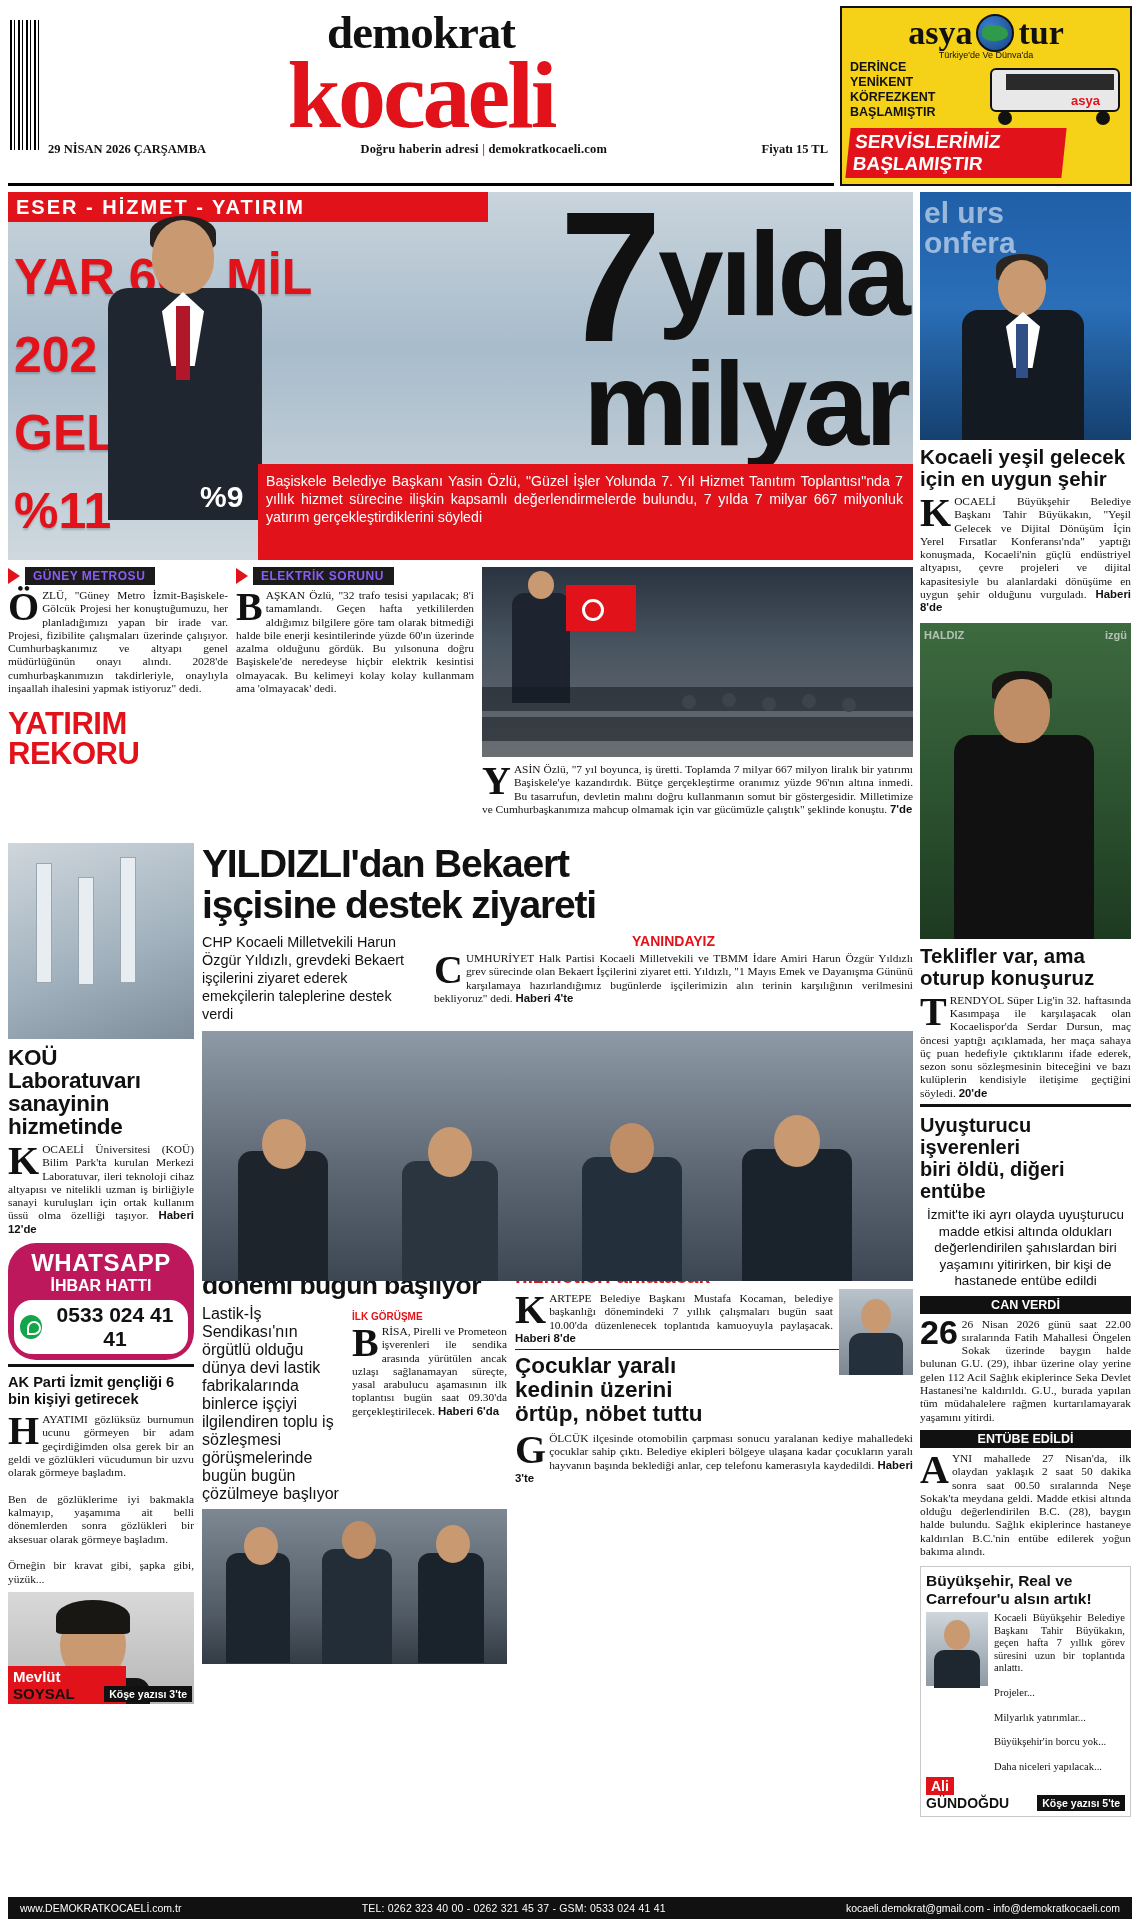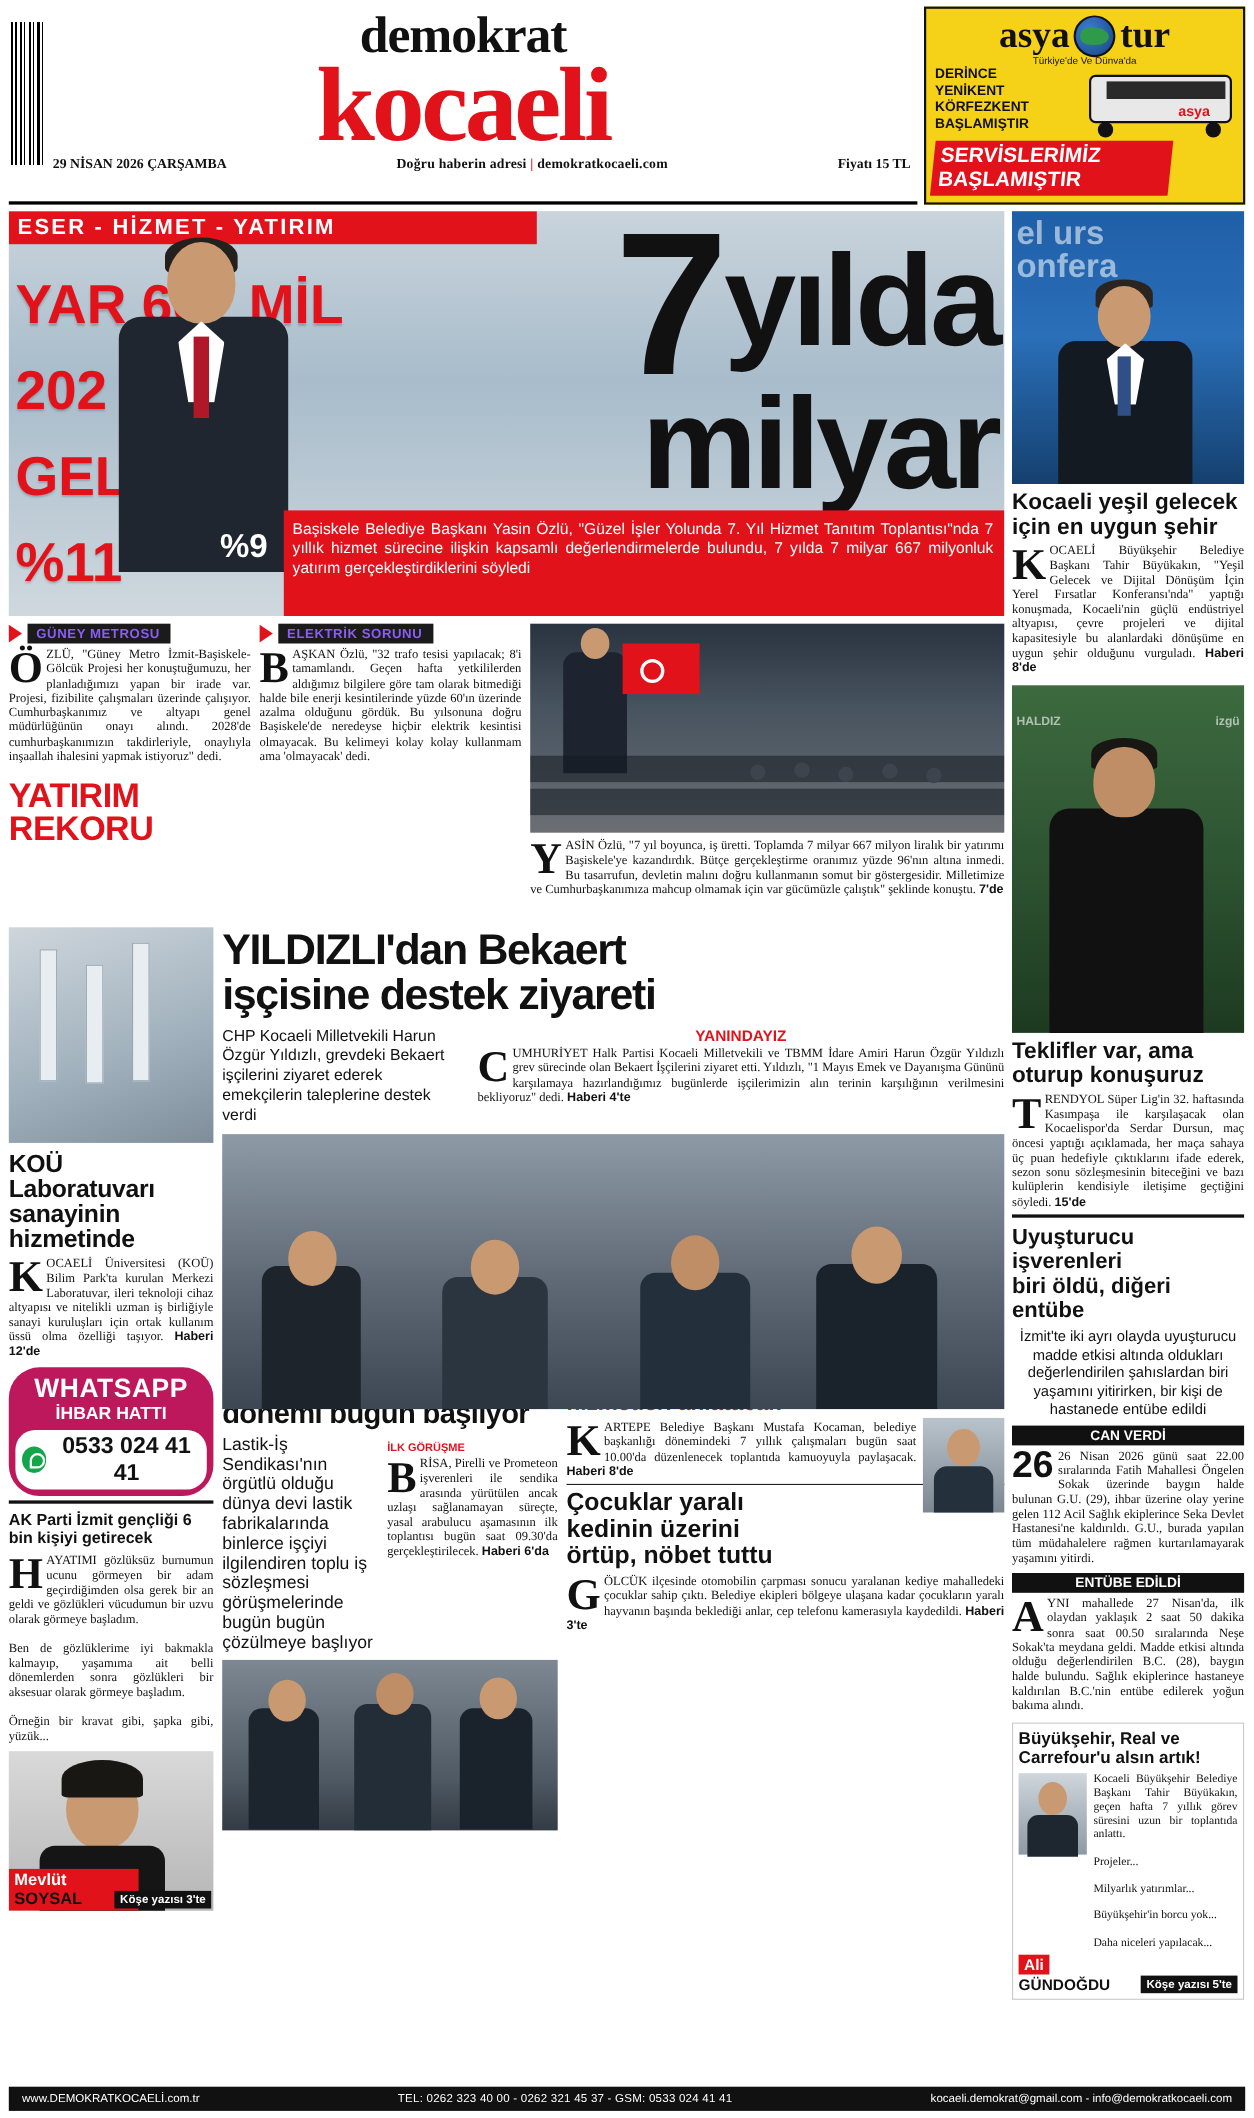--- a/index.html
+++ b/index.html
@@ -198,21 +198,21 @@
   .wa-num {
     margin-top:5px; background:#fff; color:#111; border-radius:18px; padding:3px 6px;
     display:flex; align-items:center; justify-content:center; gap:6px;
     font-family:"Liberation Sans",sans-serif; font-weight:bold; font-size:21px;
   }
   .wa-ic { width:24px;height:24px;border-radius:50%;background:#13a54a;position:relative;}
   .wa-ic::after{content:"";position:absolute;left:7px;top:6px;width:10px;height:10px;border:2px solid #fff;border-radius:50% 50% 50% 0;}
   .akparti-t { font-family:"Liberation Sans",sans-serif; font-weight:bold; font-size:14.6px;
     line-height:17px; margin:7px 0 5px; }
   .col-photo-col {
-    margin-top:6px; width:100%; height:145px;
+    margin-top:6px; width:100%; height:112px;
     background:linear-gradient(180deg,#d9d9d9,#b6b6b6); position:relative; overflow:hidden;
   }
   .mevlut-band {
     position:absolute; left:0; bottom:0; width:118px;
     background:#e2121a; color:#fff; font-family:"Liberation Sans",sans-serif;
     font-weight:bold; font-size:15px; line-height:17px; padding:2px 5px;
   }
   .mevlut-band .sec { color:#111; }
   .kose-tag {
     background:#111; color:#fff; font-family:"Liberation Sans",sans-serif; font-size:10.5px;
@@ -259,21 +259,21 @@
   }
   .rc-photo2 {
     width:100%; height:316px; margin-top:8px;
     background:linear-gradient(180deg,#3d6a3f 0%,#2c5230 55%,#1d3a21 100%);
     position:relative; overflow:hidden;
   }
   .rc-photo2 .ph-head{position:absolute;left:74px;top:56px;width:56px;height:64px;background:#c08e66;border-radius:48% 48% 45% 45%;}
   .rc-photo2 .ph-hair{position:absolute;left:72px;top:48px;width:60px;height:28px;background:#191714;border-radius:50% 50% 8% 8%;}
   .rc-photo2 .ph-body{position:absolute;left:34px;top:112px;width:140px;height:204px;background:#111;border-radius:18px 18px 0 0;}
   .rc-photo2 .logo-strip{position:absolute;left:4px;top:6px;right:4px;display:flex;justify-content:space-between;
-    color:rgba(255,255,255,.6);font-family:"Liberation Sans",sans-serif;font-weight:bold;font-size:11px;margin-top:21px;}
+    color:rgba(255,255,255,.6);font-family:"Liberation Sans",sans-serif;font-weight:bold;font-size:11px;}
   .rc-uyus-t { font-family:"Liberation Sans",sans-serif; font-weight:bold; font-size:20px;
     line-height:22px; margin:7px 0 5px;}
   .rc-lead { font-family:"Liberation Sans",sans-serif; font-size:13.4px; line-height:16.5px; text-align:center;}
   .rc-subbar {
     background:#111; color:#fff; text-align:center; font-family:"Liberation Sans",sans-serif;
     font-weight:bold; font-size:12.5px; padding:2px 0; margin:6px 0 4px;
   }
   .rc-26 { font-family:"Liberation Sans",sans-serif; font-weight:bold; font-size:34px; float:left; line-height:28px; padding-right:4px;}
   .buyuk-box { border:1px solid #c9c9c9; margin-top:8px; padding:5px; }
   .buyuk-t { font-family:"Liberation Sans",sans-serif; font-weight:bold; font-size:15.5px; line-height:17.5px; color:#111;}
@@ -548,21 +548,21 @@
             <span>izgü</span>
           </div>
         <div class="ph-body"></div>
           <div class="ph-hair"></div>
           <div class="ph-head"></div>
       </div>
       <div class="rc-title">
         <div>Teklifler var, ama</div>
         <div>oturup konuşuruz</div>
       </div>
-      <div class="body-text dropcap"><span>TRENDYOL Süper Lig'in 32. haftasında Kasımpaşa ile karşılaşacak olan Kocaelispor'da Serdar Dursun, maç öncesi yaptığı açıklamada, her maça sahaya üç puan hedefiyle çıktıklarını ifade ederek, sezon sonu sözleşmesinin biteceğini ve bazı kulüplerin kendisiyle iletişime geçtiğini söyledi.</span> <span class="hl">15'de</span></div>
+      <div class="body-text dropcap"><span>TRENDYOL Süper Lig'in 32. haftasında Kasımpaşa ile karşılaşacak olan Kocaelispor'da Serdar Dursun, maç öncesi yaptığı açıklamada, her maça sahaya üç puan hedefiyle çıktıklarını ifade ederek, sezon sonu sözleşmesinin biteceğini ve bazı kulüplerin kendisiyle iletişime geçtiğini söyledi.</span> <span class="hl">20'de</span></div>
 
       <div class="hr-thick"></div>
       <div class="rc-uyus-t">
         <div>Uyuşturucu işverenleri</div>
         <div>biri öldü, diğeri entübe</div>
       </div>
       <div class="rc-lead">İzmit'te iki ayrı olayda uyuşturucu madde etkisi altında oldukları değerlendirilen şahıslardan biri yaşamını yitirirken, bir kişi de hastanede entübe edildi</div>
       <div class="rc-subbar">CAN VERDİ</div>
       <div class="body-text"><span class="rc-26">26</span><span>26 Nisan 2026 günü saat 22.00 sıralarında Fatih Mahallesi Öngelen Sokak üzerinde baygın halde bulunan G.U. (29), ihbar üzerine olay yerine gelen 112 Acil Sağlık ekiplerince Seka Devlet Hastanesi'ne kaldırıldı. G.U., burada yapılan tüm müdahalelere rağmen kurtarılamayarak yaşamını yitirdi.</span></div>
       <div class="rc-subbar">ENTÜBE EDİLDİ</div>

